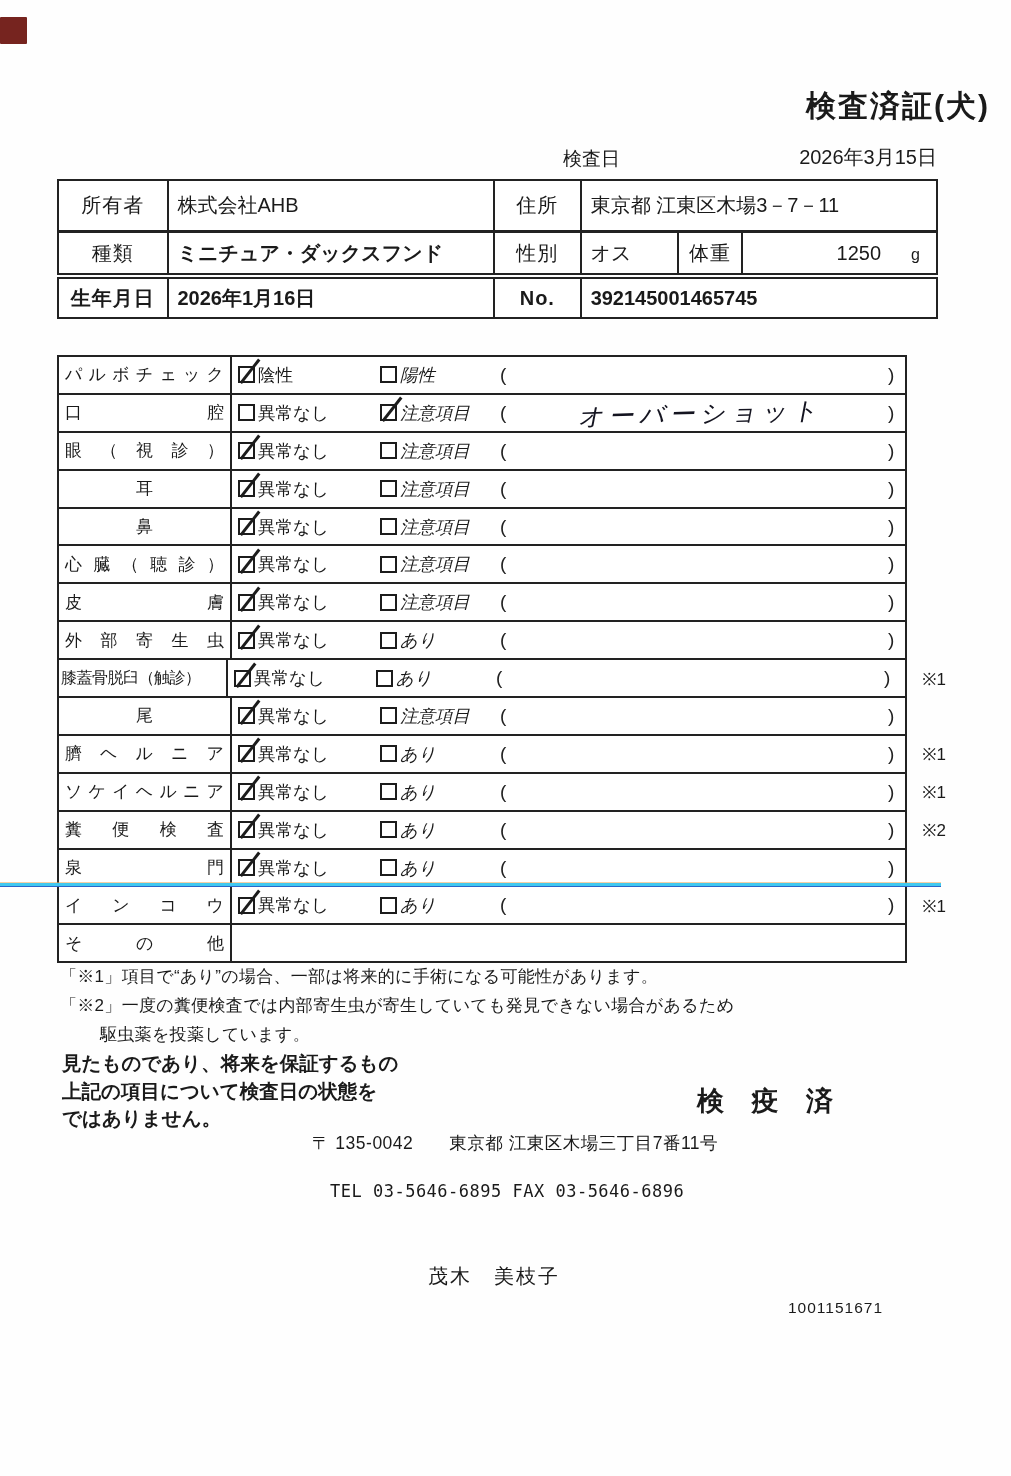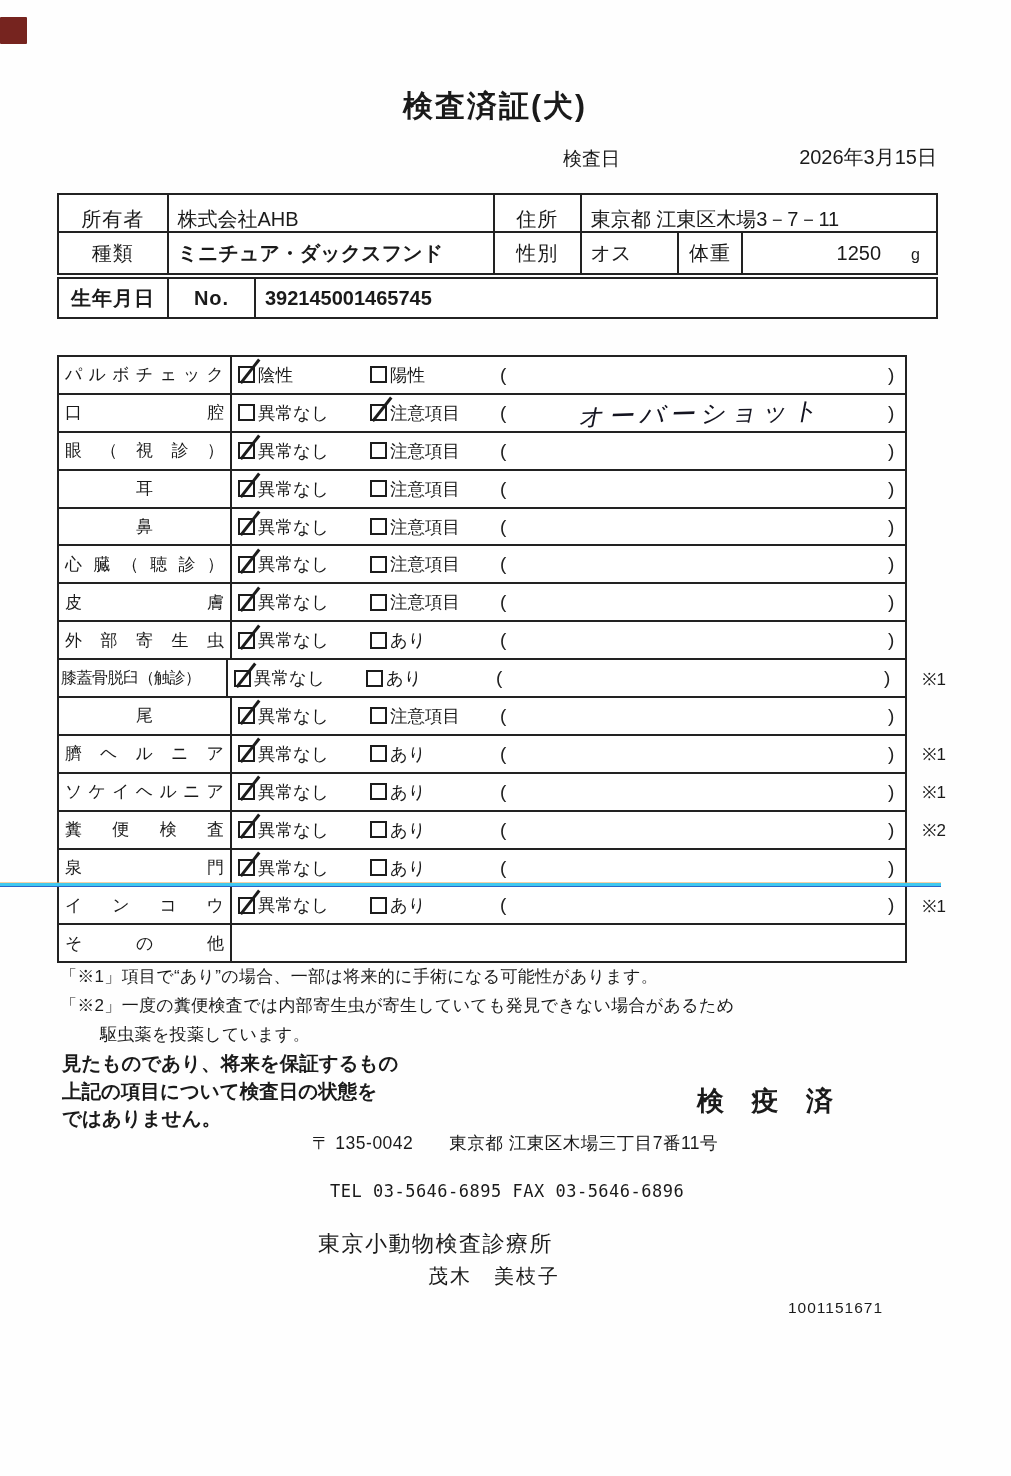--- a/index.html
+++ b/index.html
@@ -5,32 +5,32 @@
   html,body{margin:0;padding:0;background:#e8e8e8;}
   .page{
     position:relative;width:1011px;height:1476px;margin:0 auto;
     background:#fefefe;color:#1a1a1a;
     font-family:"Liberation Sans",sans-serif;
     overflow:hidden;
   }
   
   .red-mark{position:absolute;left:0;top:17px;width:27px;height:27px;background:#76241f;border-radius:1px;}
   
-  .title{position:absolute;left:0;top:86px;width:990px;text-align:center;
+  .title{position:absolute;left:0;top:86px;width:990px;text-align:right;
     font-size:30px;font-weight:bold;letter-spacing:2px;}
   .insp-date-label{position:absolute;left:563px;top:146px;font-size:19px;}
   .insp-date-value{position:absolute;right:74px;top:144px;font-size:20px;}
   
   .itable{position:absolute;left:57px;width:881px;display:flex;
     border:2px solid #222;box-sizing:border-box;background:#fff;}
   .itable .cell{box-sizing:border-box;display:flex;align-items:center;font-size:20px;overflow:hidden;white-space:nowrap;}
   .itable .cell.lbl{justify-content:center;letter-spacing:1px;}
   .itable .cell.val{padding-left:9px;}
   .itable .cell + .cell{border-left:2px solid #222;}
-  .t-owner{top:179px;height:53px;margin-top:14px;}
+  .t-owner{top:179px;height:53px;}
   .t-species{top:231px;height:44px;}
   .t-birth{top:277px;height:42px;font-weight:bold;}
   .w108{width:108px;} .w328{width:328px;} .w87{width:87px;} .w358{width:358px;}
   .w98{width:98px;} .w64{width:64px;} .w196{width:196px;}
   .weight-val{flex:1;text-align:right;padding-right:18px;}
   .weight-unit{font-size:16px;margin-left:12px;margin-right:16px;margin-top:4px;}
   .species-val{font-size:18px;letter-spacing:0;font-weight:bold;}
   .no-label{font-size:18px;}
   .intro{position:absolute;left:61px;top:322px;font-size:17px;letter-spacing:0.5px;}
   
@@ -38,21 +38,21 @@
     border:2px solid #222;box-sizing:border-box;background:#fff;}
   .ck-row{position:relative;display:flex;height:35.9px;border-bottom:2px solid #222;box-sizing:content-box;}
   .ck-row:last-child{border-bottom:none;}
   .ck-label{width:159px;padding:0 6px;border-right:2px solid #222;
     font-size:17px;display:flex;align-items:center;}
   .ck-label.justify{justify-content:space-between;}
   .ck-label.center{justify-content:center;}
   .ck-label.plain{justify-content:flex-start;font-size:16px;letter-spacing:-0.5px;padding-left:2px;}
   .ck-opts{position:relative;flex:1;height:100%;}
   .opt{position:absolute;top:0;height:100%;display:flex;align-items:center;font-size:17.5px;}
-  .opt1{left:6px;} .opt2{left:138px;}
+  .opt1{left:6px;} .opt2{left:148px;font-style:italic;}
   .box{position:relative;display:inline-block;width:13px;height:13px;border:2px solid #1c1c1c;margin-right:3px;}
   .tick{position:absolute;left:0px;bottom:-2px;width:2.5px;height:30px;background:#1c1c1c;
     transform-origin:1px 29px;transform:rotate(38deg);}
   .paren{position:absolute;top:0;height:100%;display:flex;align-items:center;font-size:19px;color:#222;}
   .paren.open{left:268px;} .paren.close{left:656px;}
   .handwrite{position:absolute;left:290px;top:2px;width:360px;text-align:center;
     font-size:25px;letter-spacing:5px;color:#141420;
     transform:skewX(-12deg) rotate(-1.5deg);font-weight:500;}
   .note-mark{position:absolute;right:-41px;top:0;height:100%;display:flex;align-items:center;
     font-size:17px;color:#1a1a1a;}
@@ -97,20 +97,21 @@
     <div class="cell val w98">オス</div>
     <div class="cell lbl w64">体重</div>
     <div class="cell w196">
       <span class="weight-val">1250</span>
       <span class="weight-unit">g</span>
     </div>
   </div>
 
   <div class="itable t-birth">
     <div class="cell lbl w108">生年月日</div>
+    <div class="cell val w328">2026年1月16日</div>
     <div class="cell lbl w87 no-label">No.</div>
     <div class="cell val w358">392145001465745</div>
   </div>
 
 
   <div class="ck-table">
       <div class="ck-row">
         <div class="ck-label justify">
           <span>パ</span>
           <span>ル</span>
@@ -452,17 +453,16 @@
   <div class="disclaimer">
     <div>見たものであり、将来を保証するもの</div>
     <div>上記の項目について検査日の状態を</div>
     <div>ではありません。</div>
   </div>
 
   <div class="stamp">検 疫 済</div>
 
   <div class="postal">〒 135-0042　　東京都 江東区木場三丁目7番11号</div>
   <div class="tel">TEL 03-5646-6895  FAX 03-5646-6896</div>
-  <div class="clinic">東京小動物検査診療所</div>
   <div class="vet">茂木　美枝子</div>
   <div class="serial">1001151671</div>
 
 </div>
 
 </body></html>

